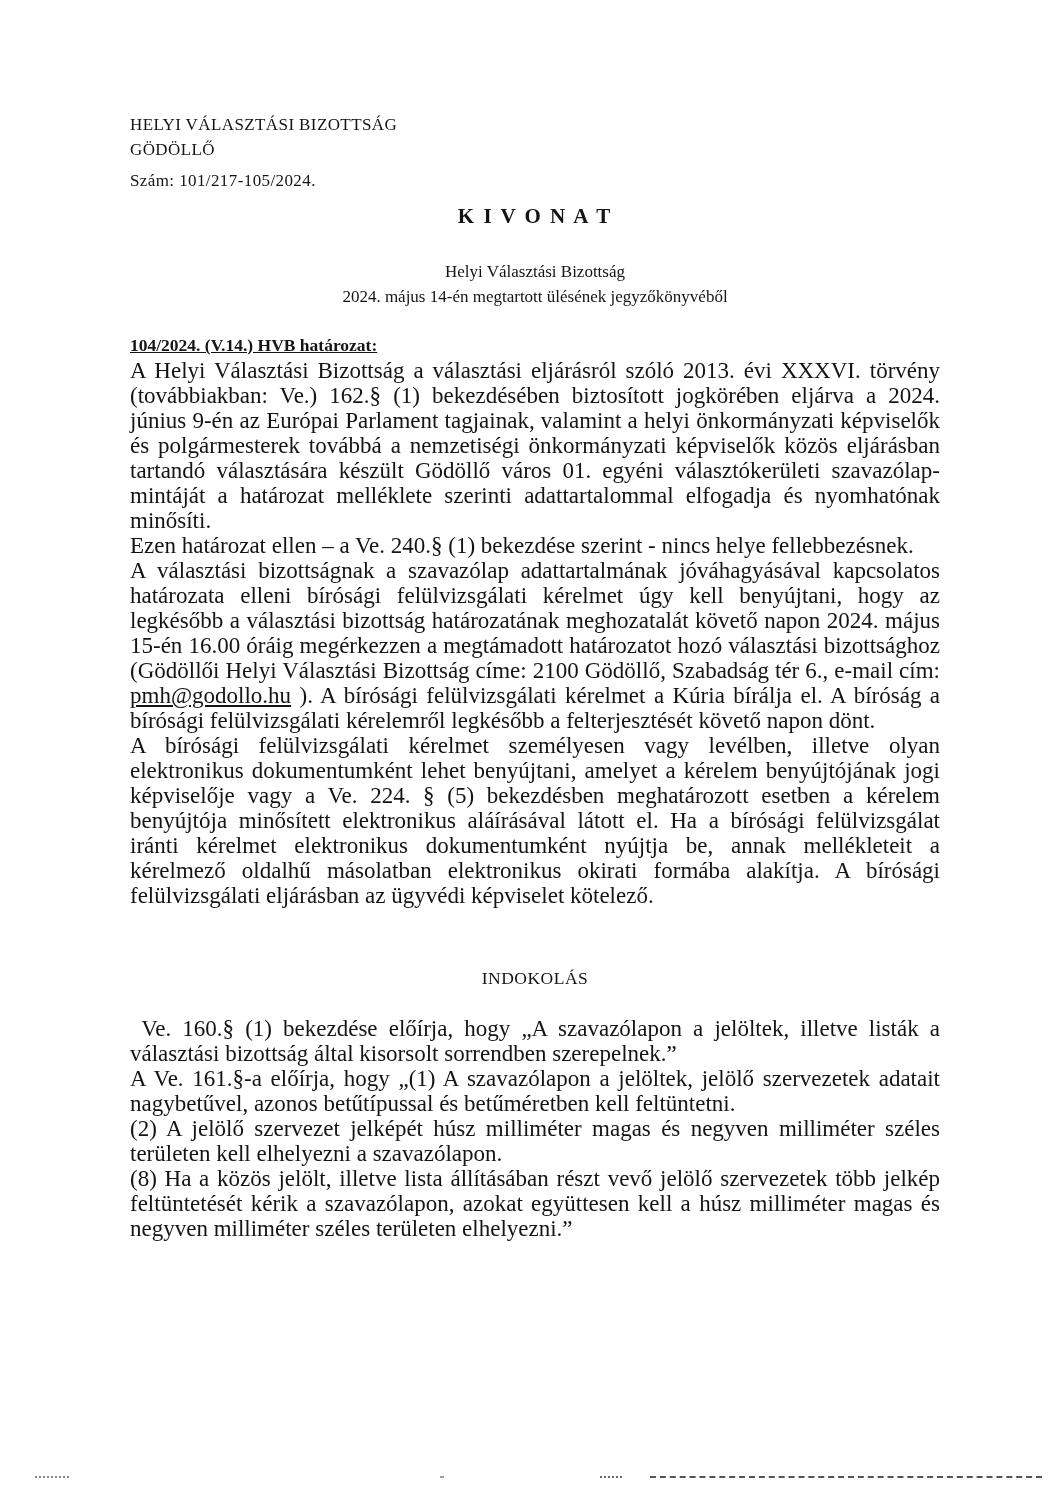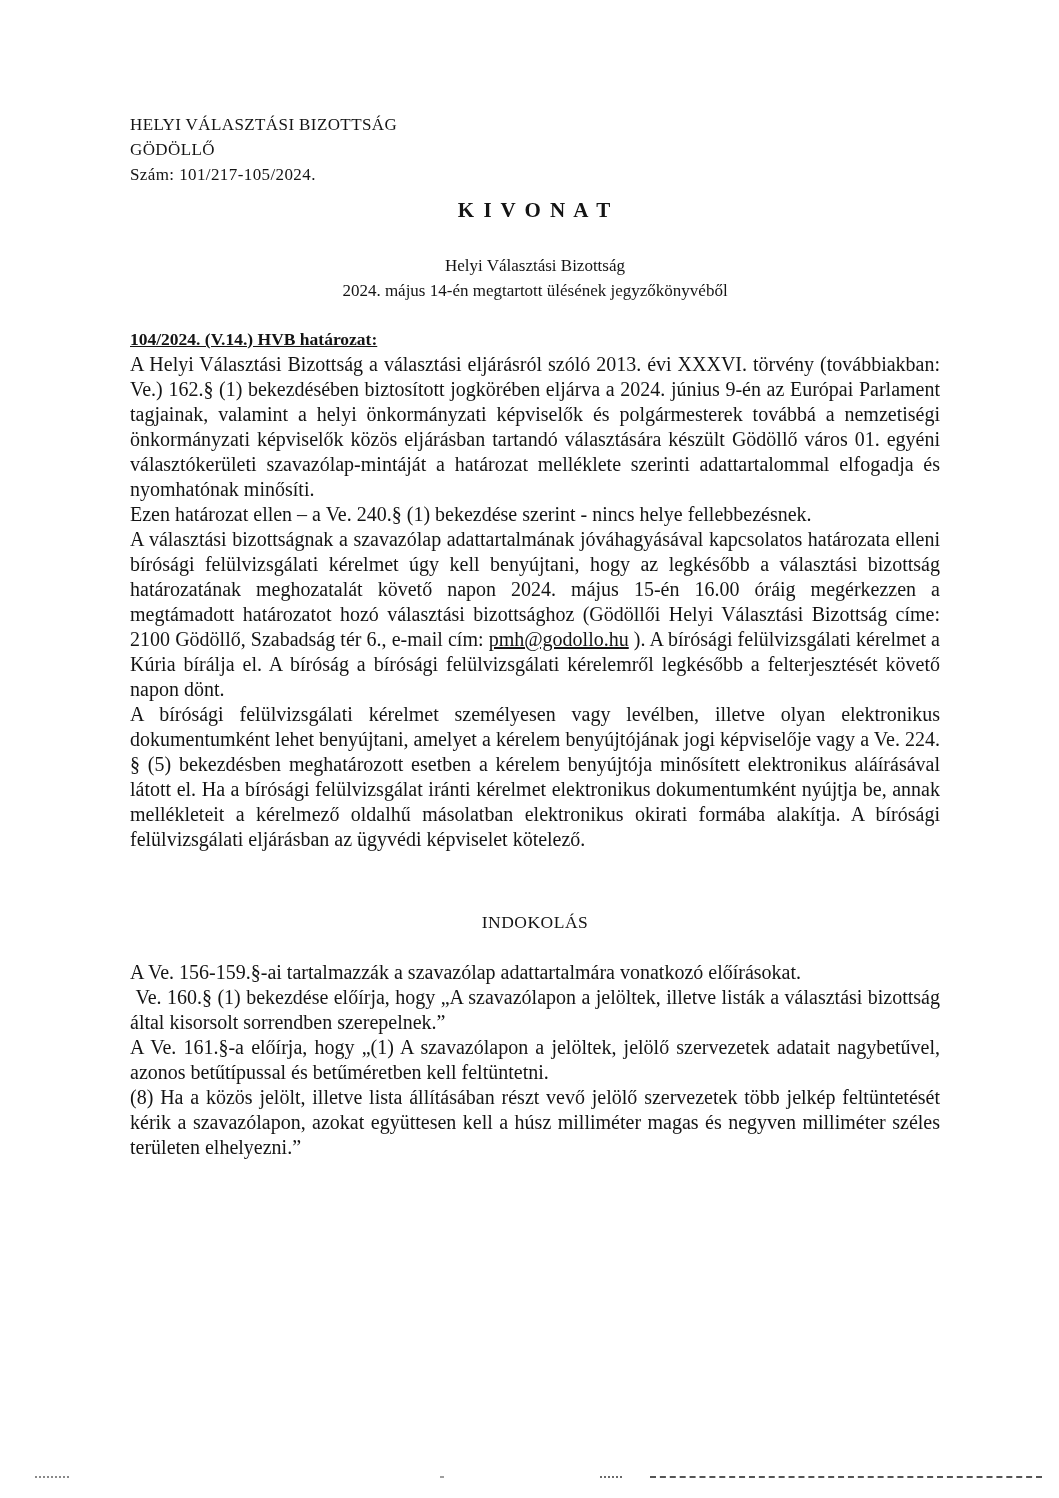--- a/index.html
+++ b/index.html
@@ -26,20 +26,21 @@
   .doc-text {
     font-size: 17px;
     line-height: 25px;
   }
   .header-line {
     font-size: 17px;
     line-height: 25px;
     letter-spacing: 0.4px;
   }
   .case-number {
+    margin-top: 6px;
   }
   .doc-title {
     margin-top: 8px;
     text-align: center;
     font-size: 21px;
     line-height: 30px;
     font-weight: bold;
     letter-spacing: 2px;
   }
   .subtitle-block {
@@ -50,21 +51,21 @@
     margin-top: 24px;
     font-size: 17.5px;
     line-height: 25px;
     font-weight: bold;
     text-decoration: underline;
   }
   p.body-par {
     margin: 0;
     text-align: justify;
     white-space: pre-wrap;
-    font-size: 20px;
+    font-size: 23px;
     line-height: 25px;
   }
   .operative-par { margin-top: 26px; }
   .appeal-block  { }
   .justification-heading {
     margin-top: 58px;
     text-align: center;
     font-size: 17.5px;
     line-height: 25px;
     letter-spacing: 0.5px;
@@ -109,23 +110,23 @@
 
   <div class="appeal-block">
     <p class="body-par">Ezen határozat ellen – a Ve. 240.§ (1) bekezdése szerint - nincs helye fellebbezésnek.</p>
     <p class="body-par"><span>A választási bizottságnak a szavazólap adattartalmának jóváhagyásával kapcsolatos határozata elleni bírósági felülvizsgálati kérelmet úgy kell benyújtani, hogy az legkésőbb a választási bizottság határozatának meghozatalát követő napon 2024. május 15-én 16.00 óráig megérkezzen a megtámadott határozatot hozó választási bizottsághoz (Gödöllői Helyi Választási Bizottság címe: 2100 Gödöllő, Szabadság tér 6., e-mail cím: </span><a class="email-link" href="#">pmh@godollo.hu</a><span> ). A bírósági felülvizsgálati kérelmet a Kúria bírálja el. A bíróság a bírósági felülvizsgálati kérelemről legkésőbb a felterjesztését követő napon dönt.</span></p>
     <p class="body-par">A bírósági felülvizsgálati kérelmet személyesen vagy levélben, illetve olyan elektronikus dokumentumként lehet benyújtani, amelyet a kérelem benyújtójának jogi képviselője vagy a Ve. 224. § (5) bekezdésben meghatározott esetben a kérelem benyújtója minősített elektronikus aláírásával látott el. Ha a bírósági felülvizsgálat iránti kérelmet elektronikus dokumentumként nyújtja be, annak mellékleteit a kérelmező oldalhű másolatban elektronikus okirati formába alakítja. A bírósági felülvizsgálati eljárásban az ügyvédi képviselet kötelező.</p>
   </div>
 
   <div class="justification-heading">INDOKOLÁS</div>
 
   <div class="justification-block">
-    <p class="body-par">A Ve. 156-159.§-ai tartalmazzák a szavazólap adattartalmára vonatkozó előírásokat.</p>
     <p class="body-par"> Ve. 160.§ (1) bekezdése előírja, hogy „A szavazólapon a jelöltek, illetve listák a választási bizottság által kisorsolt sorrendben szerepelnek.”</p>
     <p class="body-par">A Ve. 161.§-a előírja, hogy „(1) A szavazólapon a jelöltek, jelölő szervezetek adatait nagybetűvel, azonos betűtípussal és betűméretben kell feltüntetni.</p>
+    <p class="body-par">(2) A jelölő szervezet jelképét húsz milliméter magas és negyven milliméter széles területen kell elhelyezni a szavazólapon.</p>
     <p class="body-par">(8) Ha a közös jelölt, illetve lista állításában részt vevő jelölő szervezetek több jelkép feltüntetését kérik a szavazólapon, azokat együttesen kell a húsz milliméter magas és negyven milliméter széles területen elhelyezni.”</p>
   </div>
 
 </div>
 
 <div class="artifact artifact-left"></div>
 <div class="artifact artifact-dot1"></div>
 <div class="artifact artifact-mid"></div>
 <div class="artifact artifact-line"></div>
 

